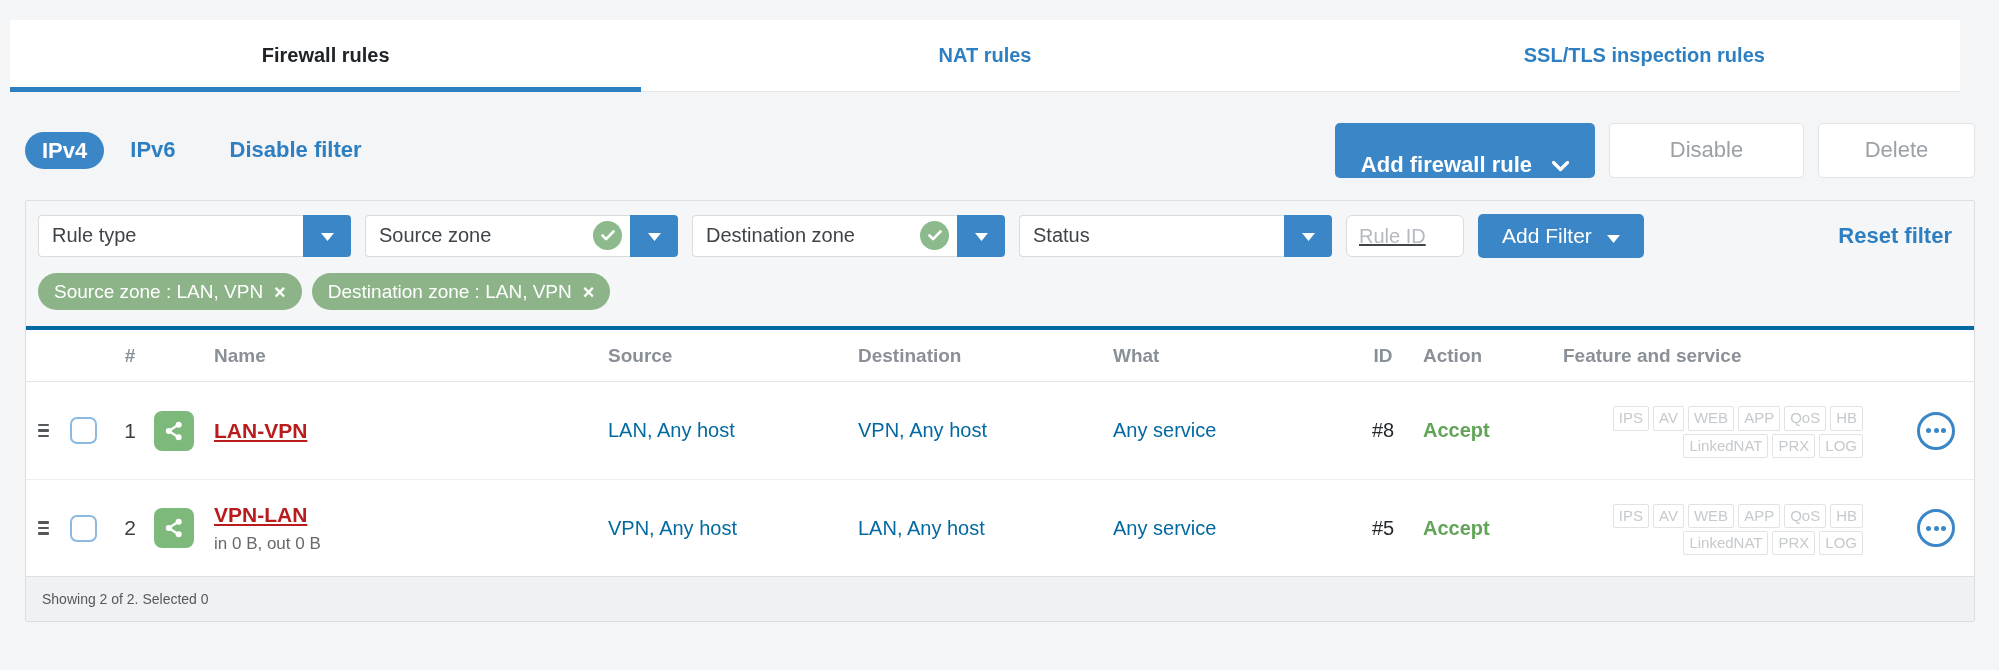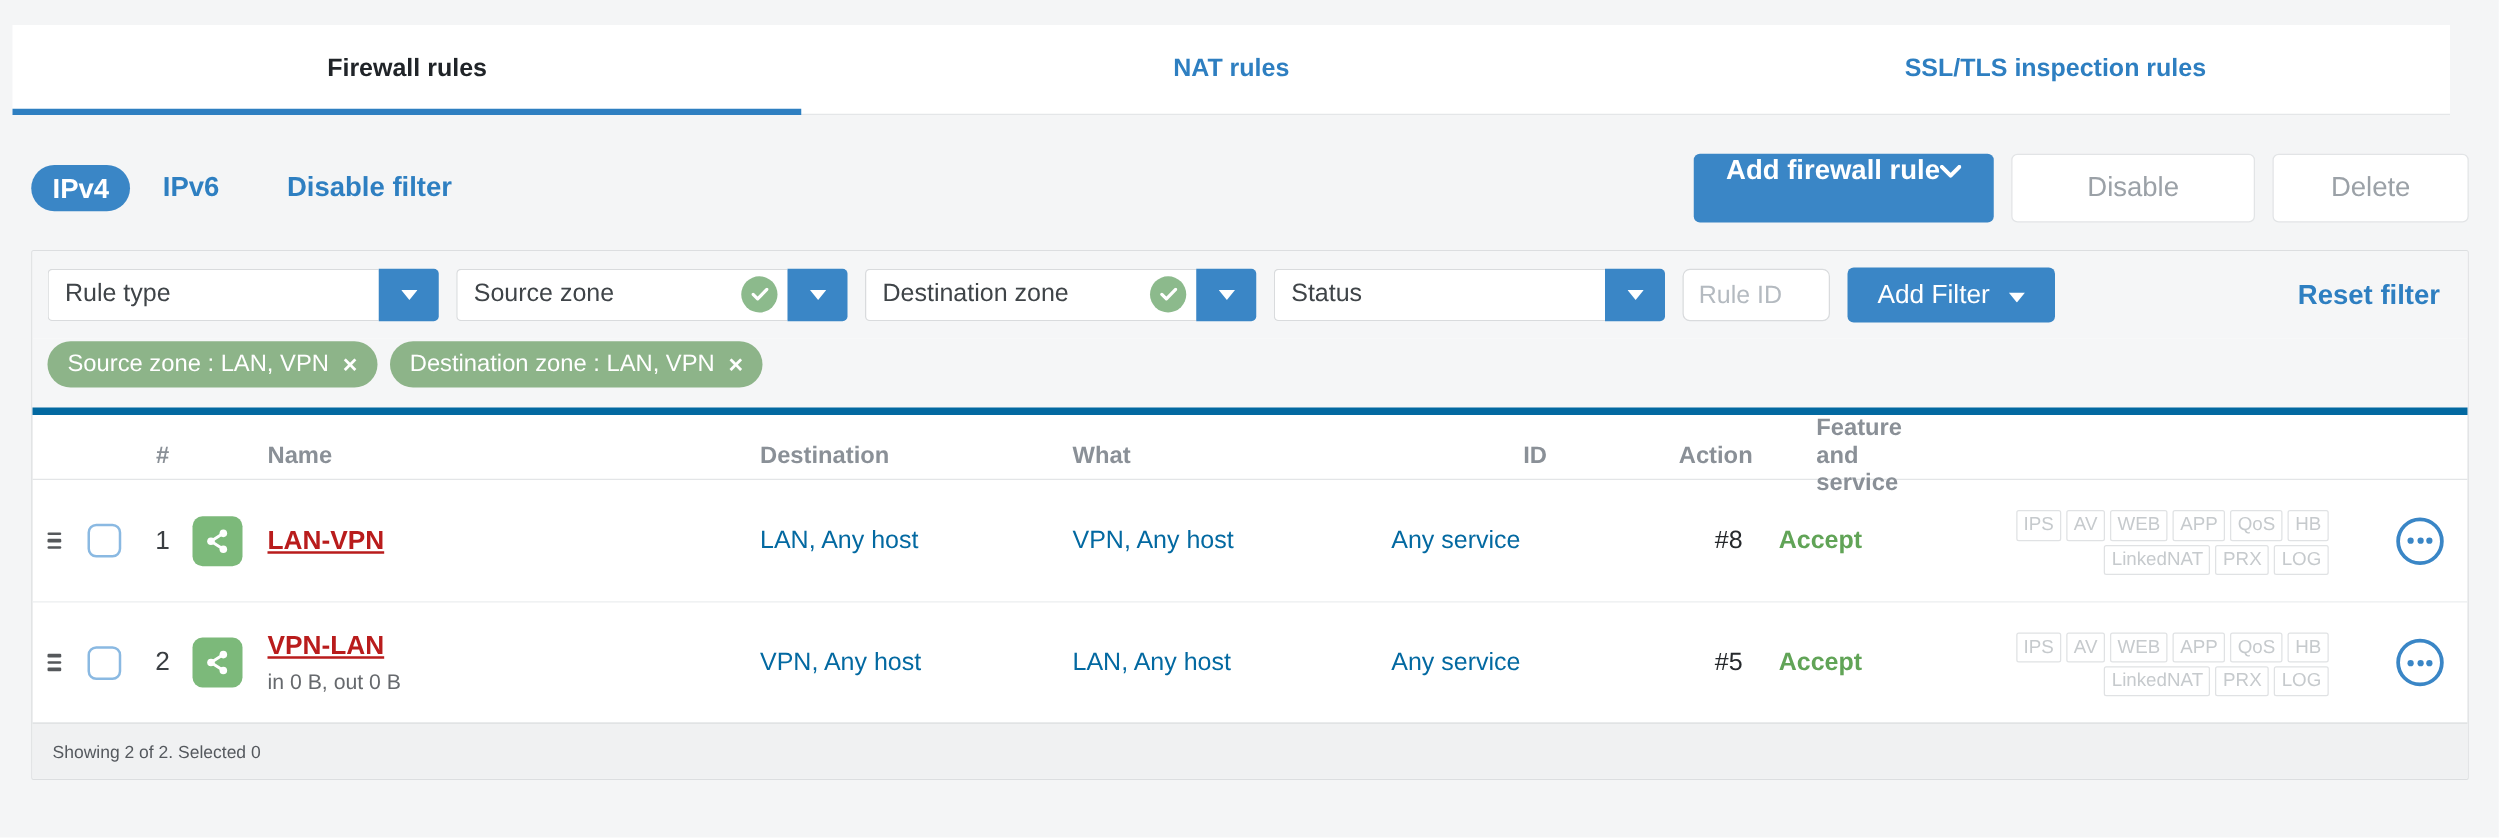--- a/index.html
+++ b/index.html
@@ -32,21 +32,21 @@
   .ipv4-pill {
     background: #3a86c6; color: #fff; font-weight: bold; font-size: 22px;
     height: 37px; line-height: 37px; padding: 0 17px; border-radius: 19px; cursor: pointer;
   }
   .ip-link { color: #2e7fc1; font-weight: bold; font-size: 22px; margin-left: 26px; cursor: pointer; }
   .disable-filter-link { margin-left: 54px; }
   .toolbar-right { margin-left: auto; display: flex; gap: 14px; }
   .btn-primary {
     background: #3a86c6; color: #fff; font-weight: bold; font-size: 22px;
     border: none; border-radius: 5px; height: 55px; padding: 0 26px;
-    display: flex; align-items: flex-start; cursor: pointer;
+    display: flex; align-items: flex-end; gap: 20px; cursor: pointer;
     font-family: "Liberation Sans", sans-serif;
   }
   .btn-plain {
     background: #fff; color: #9ba1a7; font-size: 22px; border: 1px solid #e2e4e6;
     border-radius: 5px; height: 55px; cursor: pointer; font-family: "Liberation Sans", sans-serif;
   }
   .btn-disable { width: 195px; }
   .btn-delete { width: 157px; }
 
   
@@ -70,33 +70,34 @@
     display: flex; align-items: center; justify-content: center; flex: none;
   }
   .dd-btn {
     width: 48px; background: #3a86c6; border-radius: 0 4px 4px 0;
     display: flex; align-items: center; justify-content: center; cursor: pointer;
   }
   .ruleid-input {
     width: 118px; height: 42px; border: 1px solid #d9dbdd; border-radius: 6px;
     font-size: 20px; color: #3f4448; padding: 0 12px; background: #fff;
     font-family: "Liberation Sans", sans-serif;
+    text-decoration: underline;
   }
   .ruleid-input::placeholder { color: #b4bac0; }
   .add-filter-btn {
     height: 44px; background: #3a86c6; color: #fff; font-weight: normal; font-size: 21px;
     border: none; border-radius: 5px; padding: 0 24px;
     display: flex; align-items: center; gap: 15px; cursor: pointer;
     font-family: "Liberation Sans", sans-serif;
   }
   .reset-filter { margin-left: auto; color: #2e7fc1; font-weight: bold; font-size: 22px; padding-right: 10px; cursor: pointer; }
 
   .chips-row {
     display: flex; gap: 10px; padding: 2px 12px 16px; background: #f5f6f7;
-    border-bottom: 6px solid #0369a1;
+    border-bottom: 4px solid #0369a1;
   }
   .chip {
     background: #8db489; color: #fff; font-size: 19px; height: 37px; border-radius: 19px;
     display: flex; align-items: center; padding: 0 16px; gap: 11px;
   }
   .chip .close { font-weight: bold; font-size: 20px; cursor: pointer; line-height: 1; }
 
   
   .trow {
     display: grid;
@@ -268,20 +269,21 @@
         <span class="close">×</span>
       </div>
     </div>
 
     <div class="trow thead">
       <div></div>
       <div></div>
       <div class="col-center">#</div>
       <div></div>
       <div class="col-name">Name</div>
+      <div>Source</div>
       <div>Destination</div>
       <div>What</div>
       <div class="col-center">ID</div>
       <div>Action</div>
       <div class="col-feat hdr">Feature and service</div>
       <div></div>
     </div>
 
     <div class="trow data-row">
       <div>

